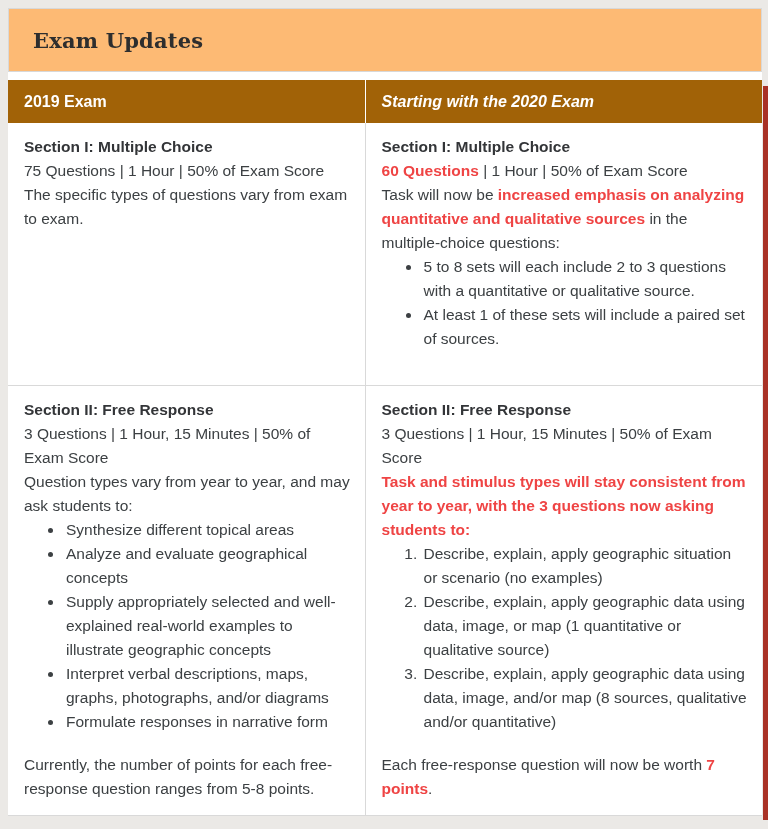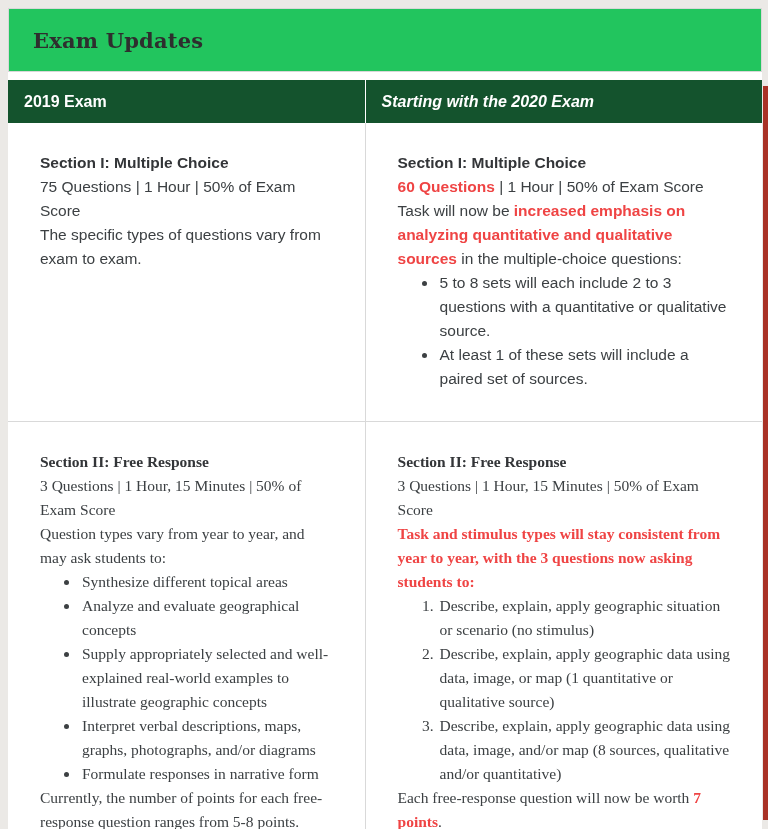--- a/index.html
+++ b/index.html
@@ -10,69 +10,69 @@
     color:#3c4043;
     -webkit-font-smoothing:antialiased;
   }
   .screen{position:relative;width:768px;height:829px;overflow:hidden;}
   .wrapper{position:absolute;left:8px;top:8px;width:754px;background:#ffffff;}
   
   .title-card{
     box-sizing:border-box;
     height:64px;
     border:1px solid #d8d8d8;
-    background:#22c55e;
+    background:#fdba74;
     display:flex;align-items:center;
     padding-left:24px;
     margin-bottom:8px;
   }
   .title-card h1{
     margin:0;
     font-family:"DejaVu Serif", serif;
     font-weight:bold;
     font-size:21px;
     color:#2e2e2e;
     letter-spacing:.2px;
   }
   
   .cmp-table{width:754px;border-collapse:collapse;table-layout:fixed;}
   .cmp-table col.c1{width:47.35%;}
   .cmp-table col.c2{width:52.65%;}
   .cmp-table th{
-    background:#14532d;
+    background:#a16207;
     color:#ffffff;
     font-size:16px;
     font-weight:bold;
     text-align:left;
     padding:12px 16px;
     height:43px;
     box-sizing:border-box;
     border-right:1px solid #ffffff;
   }
   .cmp-table th:last-child{border-right:none;font-style:italic;}
   .cmp-table td{
     vertical-align:top;
     box-sizing:border-box;
     border-right:1px solid #d9d9d9;
     border-bottom:1px solid #d9d9d9;
-    padding:16px;
+    padding:0;
     background:#ffffff;
   }
   .cmp-table td:last-child{border-right:none;}
   .cell{
     box-sizing:border-box;
     padding:12px 14px 14px 16px;
     font-size:15.5px;
     line-height:24px;
     display:flex;
     flex-direction:column;
     height:100%;
   }
   tr.row-1 td{height:262px;}
-  tr.row-2 td{height:430px;font-family:Liberation Serif, serif;}
+  tr.row-2 td{height:430px;}
   .cell p{margin:0;}
   .cell h3{
     margin:0;
     font-size:15.5px;
     line-height:24px;
     font-weight:bold;
     color:#333538;
   }
   .cell ul, .cell ol{
     margin:0;
@@ -148,21 +148,21 @@
               </ul>
               <p class="footer-para">Currently, the number of points for each free-response question ranges from 5-8 points.</p>
             </div>
           </td>
           <td>
             <div class="cell">
               <h3>Section II: Free Response</h3>
               <p>3 Questions | 1 Hour, 15 Minutes | 50% of Exam Score</p>
               <p class="hl">Task and stimulus types will stay consistent from year to year, with the 3 questions now asking students to:</p>
               <ol>
-                <li>Describe, explain, apply geographic situation or scenario (no stimulus)</li>
+                <li>Describe, explain, apply geographic situation or scenario (no examples)</li>
                 <li>Describe, explain, apply geographic data using data, image, or map (1 quantitative or qualitative source)</li>
                 <li>Describe, explain, apply geographic data using data, image, and/or map (8 sources, qualitative and/or quantitative)</li>
               </ol>
               <p class="footer-para"><span>Each free-response question will now be worth </span><span class="hl">7 points</span><span>.</span></p>
             </div>
           </td>
         </tr>
       </tbody>
     </table>
 

